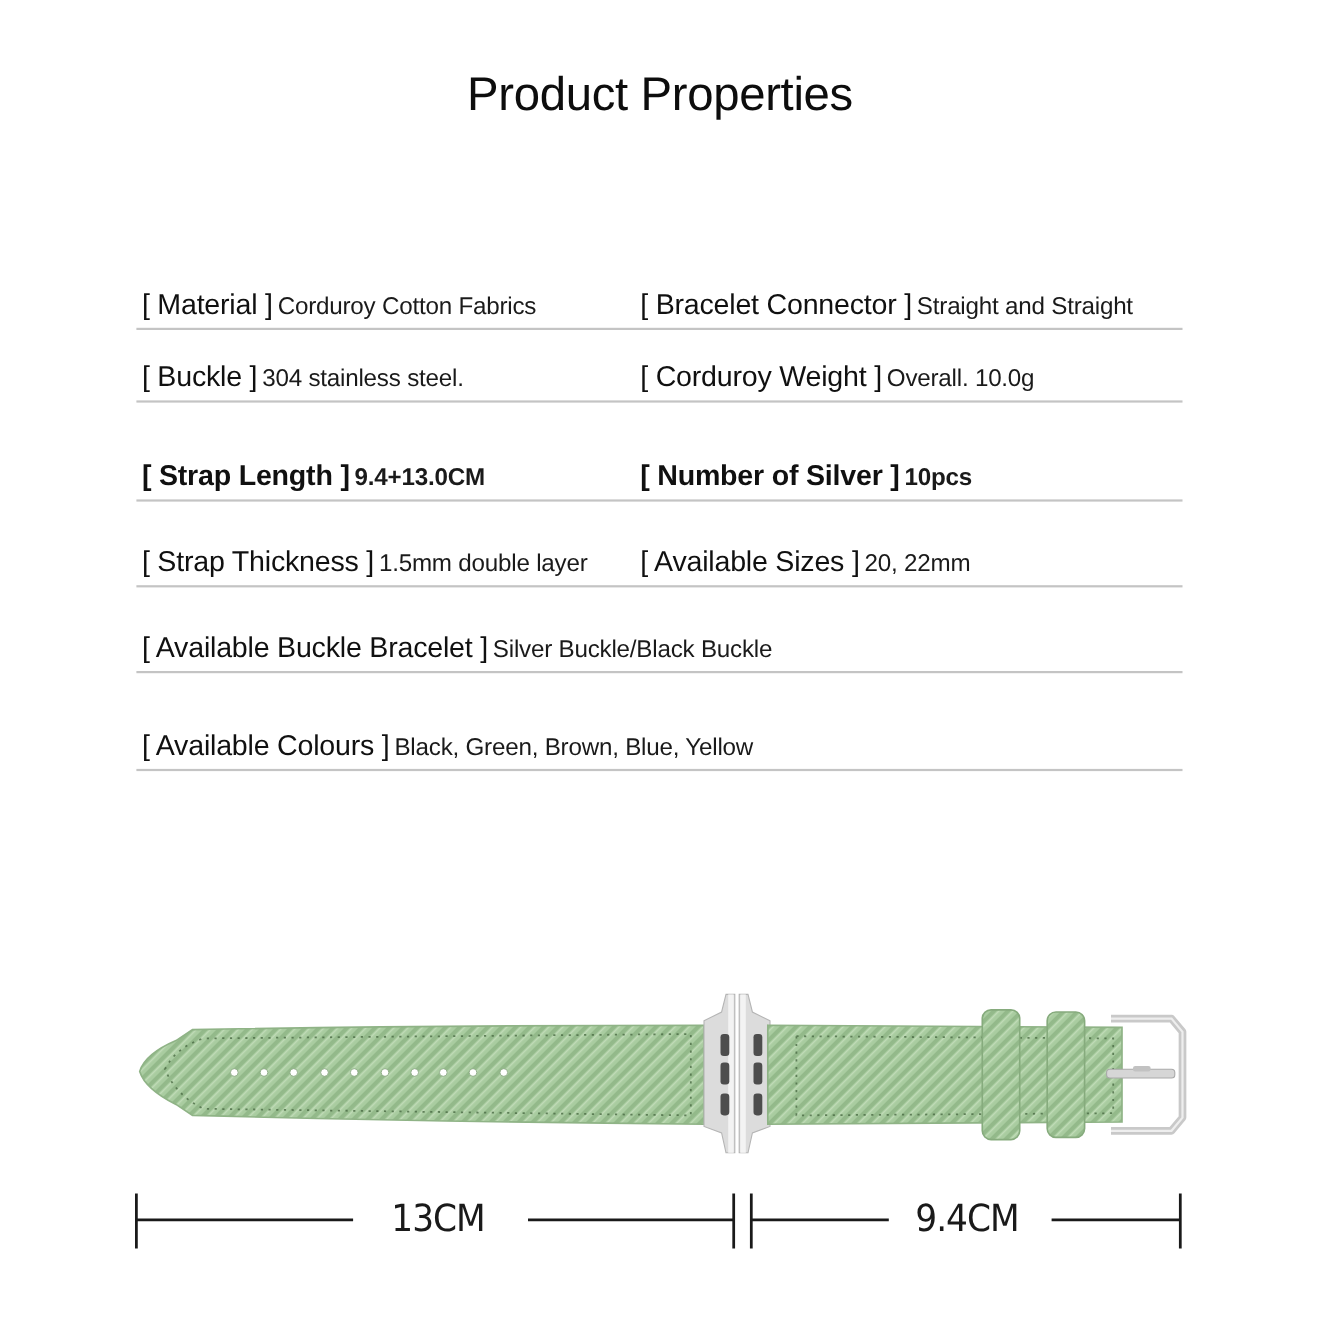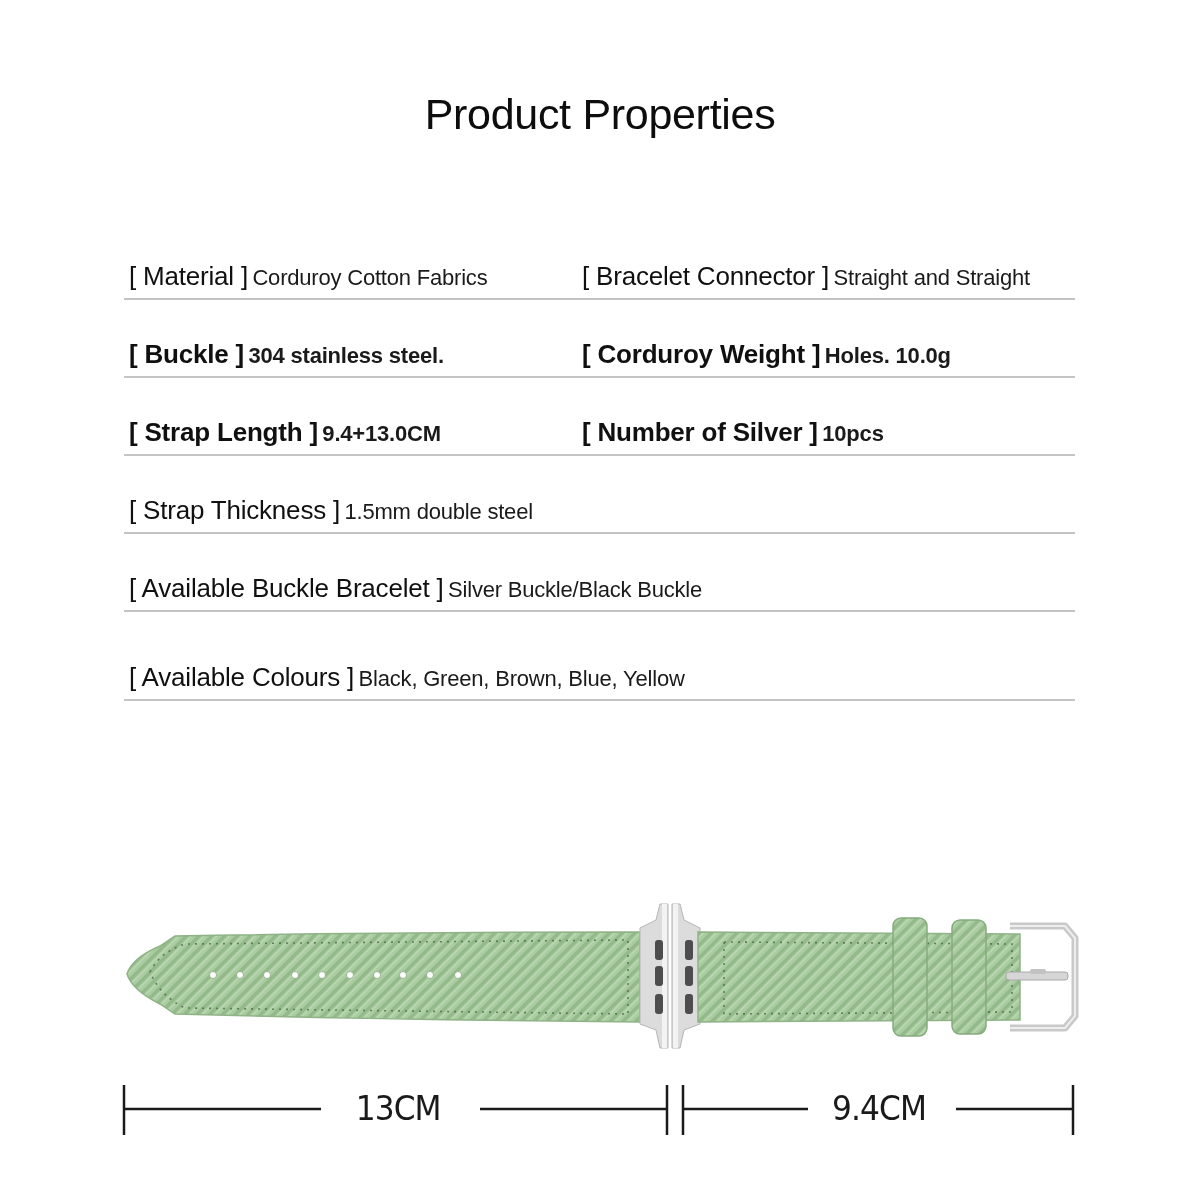--- a/index.html
+++ b/index.html
@@ -18,21 +18,20 @@
     .title {
       position: absolute;
       left: 0;
       top: 62px;
       width: 1200px;
       text-align: center;
       font-size: 43px;
       font-weight: normal;
       color: #0d0d0d;
       letter-spacing: -0.3px;
-      margin-top: 28px;
     }
     .props {
       position: absolute;
       left: 124px;
       top: 0;
       width: 951px;
     }
     .row {
       position: absolute;
       left: 0;
@@ -92,46 +91,50 @@
     <div class="cell left">
       <span class="lbl">[ Material ]</span>
       <span class="val">Corduroy Cotton Fabrics</span>
     </div>
     <div class="cell right">
       <span class="lbl">[ Bracelet Connector ]</span>
       <span class="val">Straight and Straight</span>
     </div>
   </div>
 
-  <div class="row" style="top:336px;font-weight:bold;">
+  <div class="row" style="top:324px;">
     <div class="cell left">
       <span class="lbl">[ Buckle ]</span>
       <span class="val">304 stainless steel.</span>
     </div>
     <div class="cell right">
       <span class="lbl">[ Corduroy Weight ]</span>
-      <span class="val">Holes. 10.0g</span>
+      <span class="val">Overall. 10.0g</span>
     </div>
   </div>
 
   <div class="row" style="top:414px;font-weight:bold;">
     <div class="cell left">
       <span class="lbl">[ Strap Length ]</span>
       <span class="val">9.4+13.0CM</span>
     </div>
     <div class="cell right">
       <span class="lbl">[ Number of Silver ]</span>
       <span class="val">10pcs</span>
     </div>
   </div>
 
   <div class="row" style="top:492px;">
     <div class="cell left">
       <span class="lbl">[ Strap Thickness ]</span>
-      <span class="val">1.5mm double steel</span>
+      <span class="val">1.5mm double layer</span>
+    </div>
+    <div class="cell right">
+      <span class="lbl">[ Available Sizes ]</span>
+      <span class="val">20, 22mm</span>
     </div>
   </div>
 
   <div class="row" style="top:570px;">
     <div class="cell left">
       <span class="lbl">[ Available Buckle Bracelet ]</span>
       <span class="val">Silver Buckle/Black Buckle</span>
     </div>
   </div>
 

